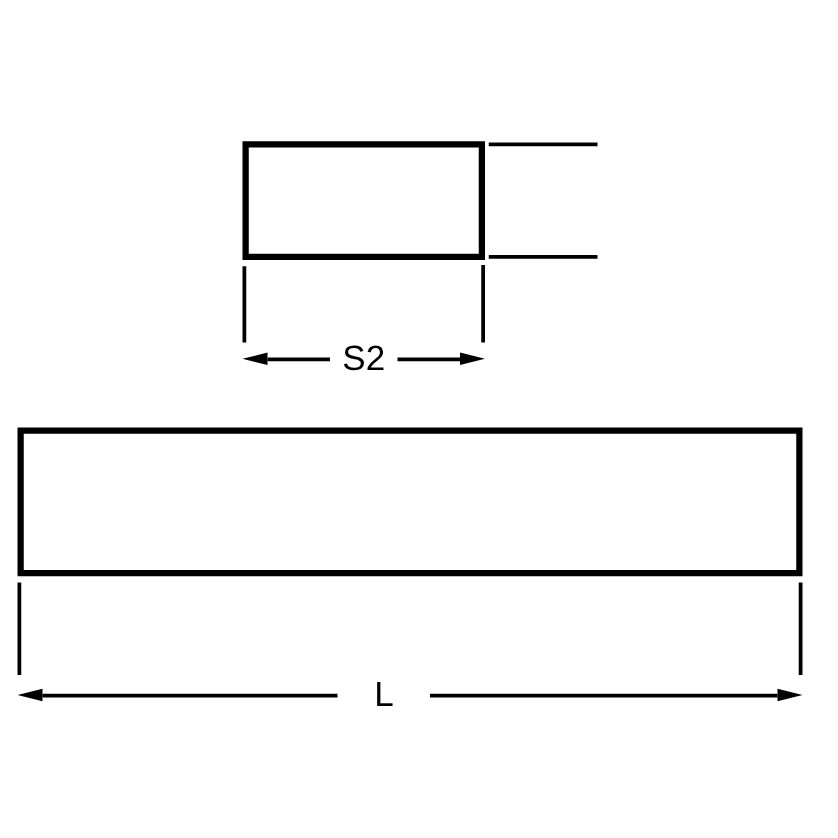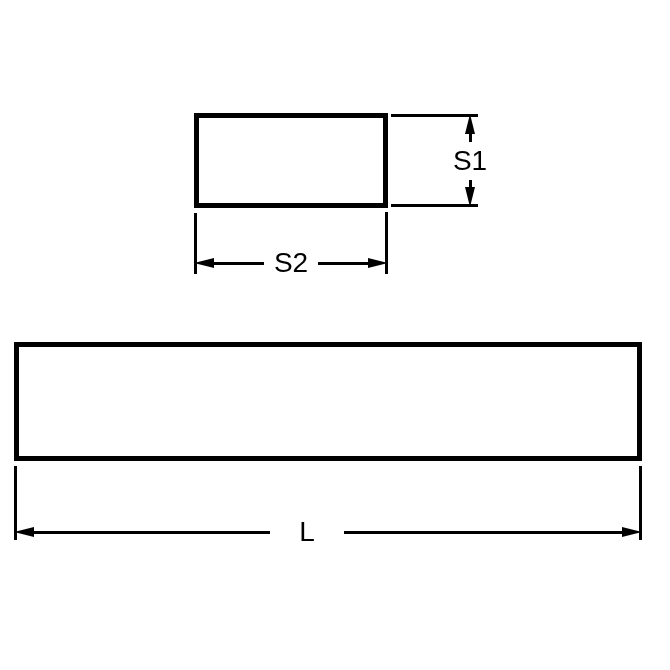--- a/index.html
+++ b/index.html
@@ -32,20 +32,21 @@
   .s2-ext-right  { left: 385px; top: 212px; width: 3px;  height: 62px; }
   .l-ext-left    { left: 14px;  top: 466px; width: 3px;  height: 74px; }
   .l-ext-right   { left: 639px; top: 466px; width: 3px;  height: 74px; }
 
   
   .dim-h {
     position: absolute;
     display: flex;
     flex-direction: row;
     align-items: center;
+    margin-top: 24px;
   }
   .dim-v {
     position: absolute;
     display: flex;
     flex-direction: column;
     align-items: center;
   }
   .seg-h { flex: 1 1 auto; height: 3px; background: var(--line); }
   .seg-v { flex: 1 1 auto; width: 3px;  background: var(--line); }
 
@@ -74,27 +75,20 @@
 </style>
 </head>
 <body>
 
 <div class="canvas">
 
   <div class="part-rect end-rect"></div>
 
   <div class="ext-line s1-ext-top"></div>
   <div class="ext-line s1-ext-bottom"></div>
-  <div class="dim-v s1-dim">
-    <div class="arr arr-up"></div>
-    <div class="seg-v"></div>
-    <div class="dim-label">S1</div>
-    <div class="seg-v"></div>
-    <div class="arr arr-down"></div>
-  </div>
 
   <div class="ext-line s2-ext-left"></div>
   <div class="ext-line s2-ext-right"></div>
   <div class="dim-h s2-dim">
     <div class="arr arr-left"></div>
     <div class="seg-h"></div>
     <div class="dim-label">S2</div>
     <div class="seg-h"></div>
     <div class="arr arr-right"></div>
   </div>

